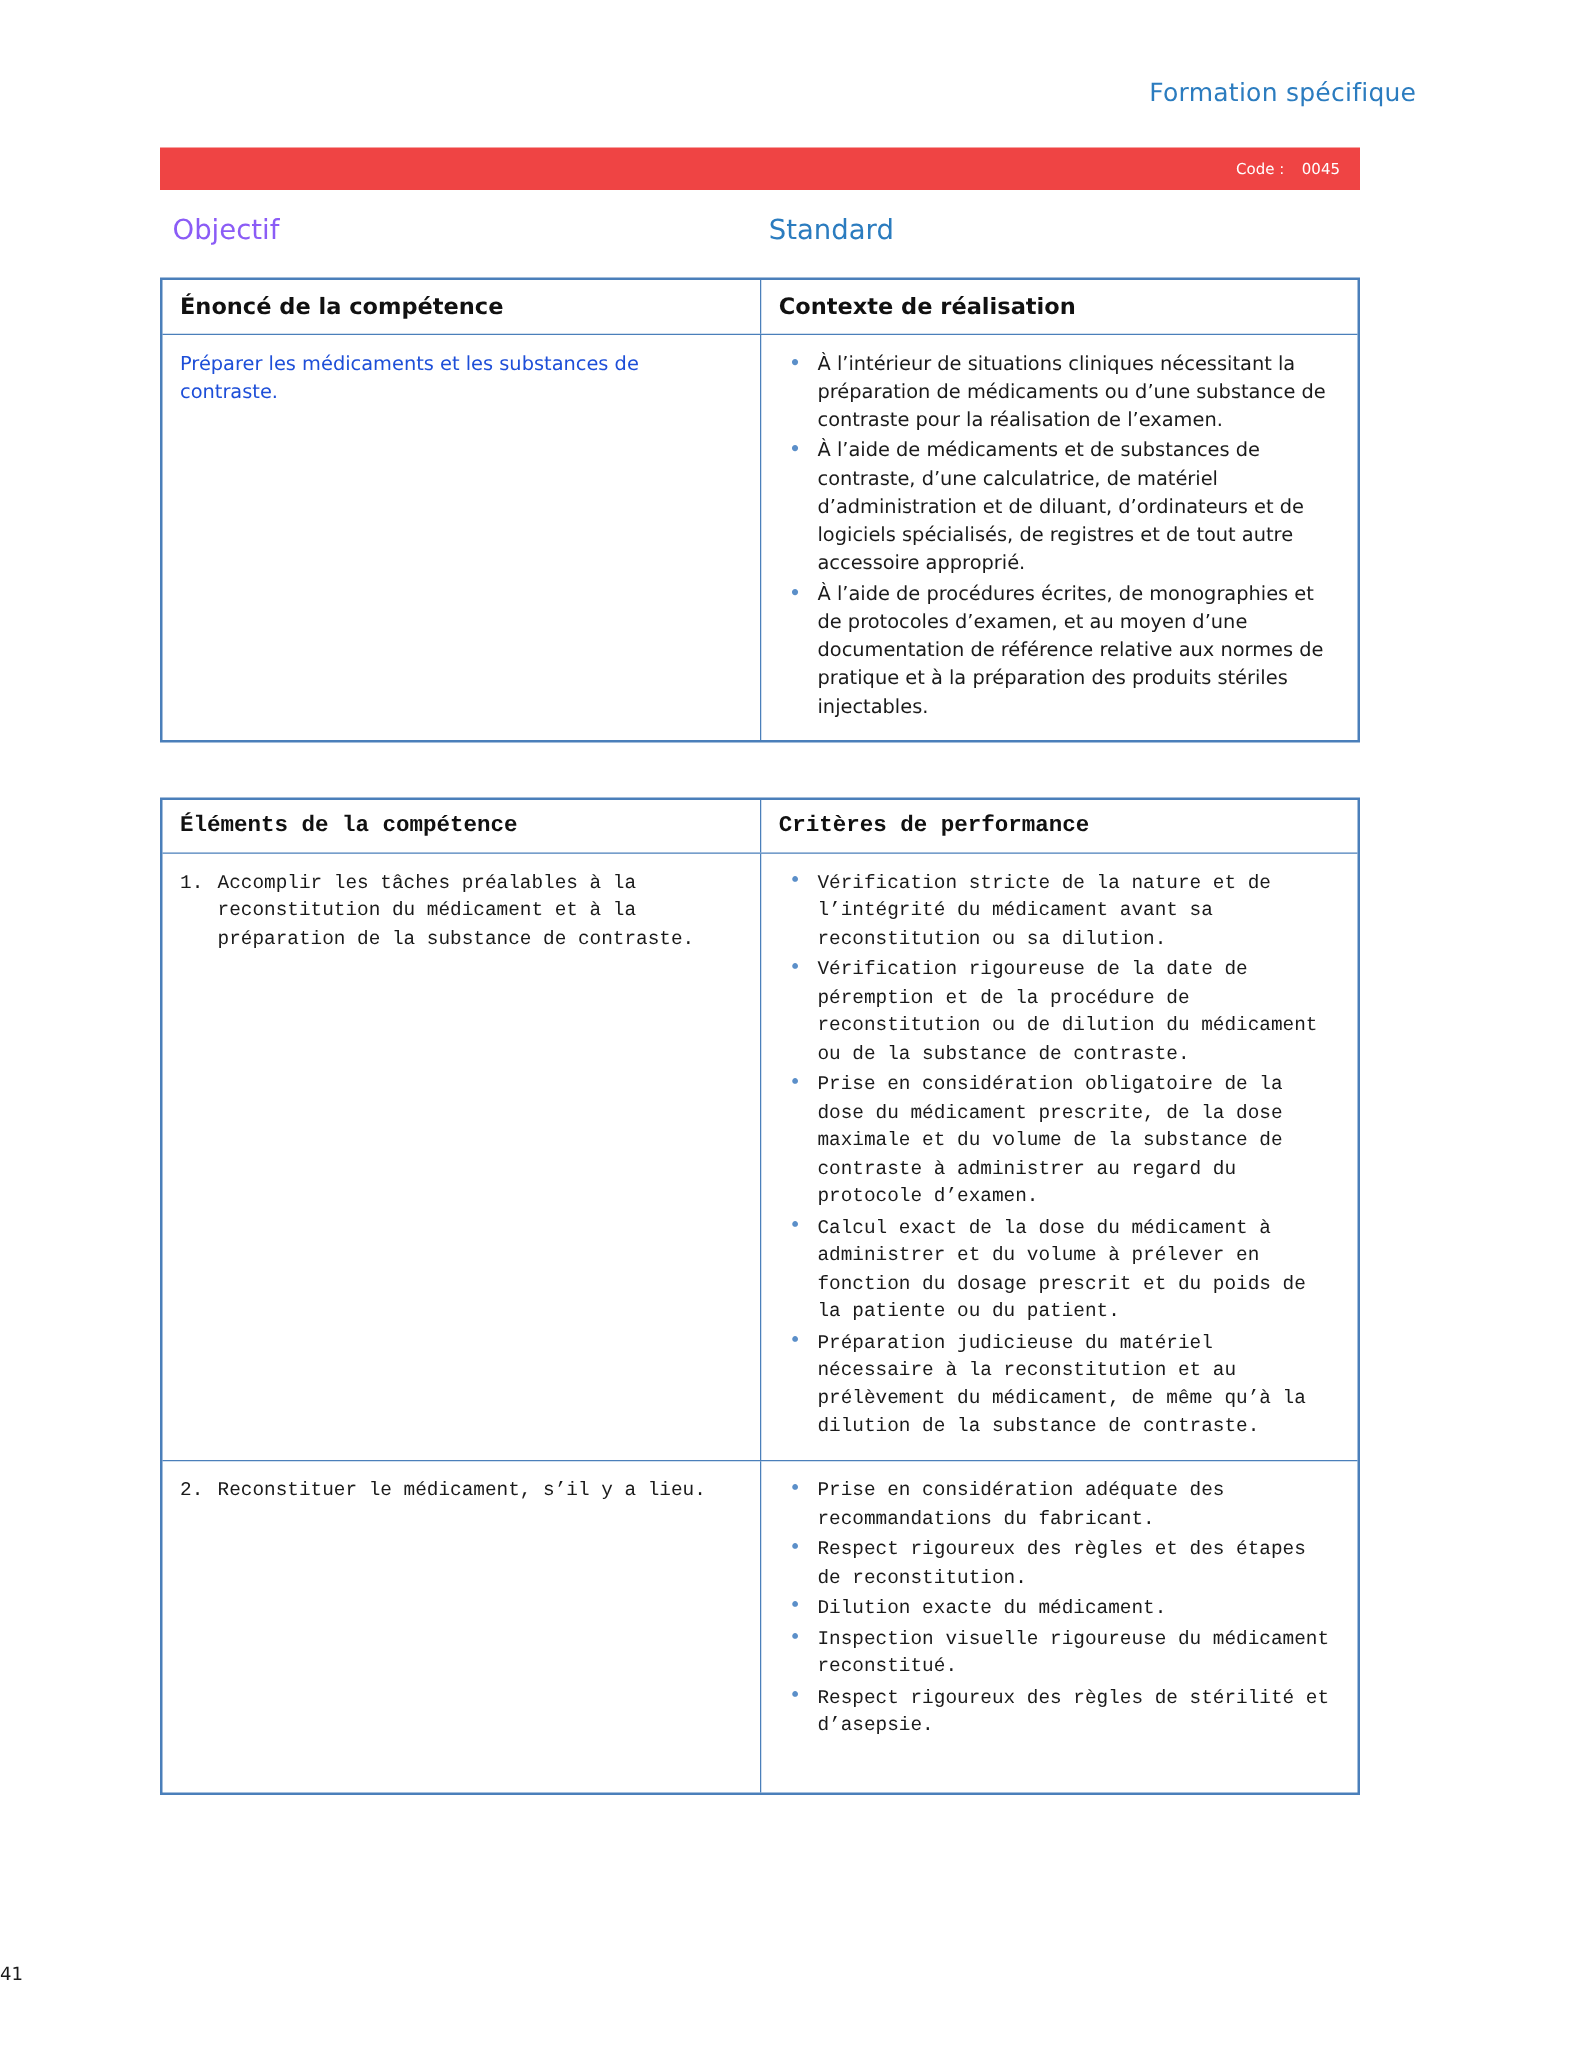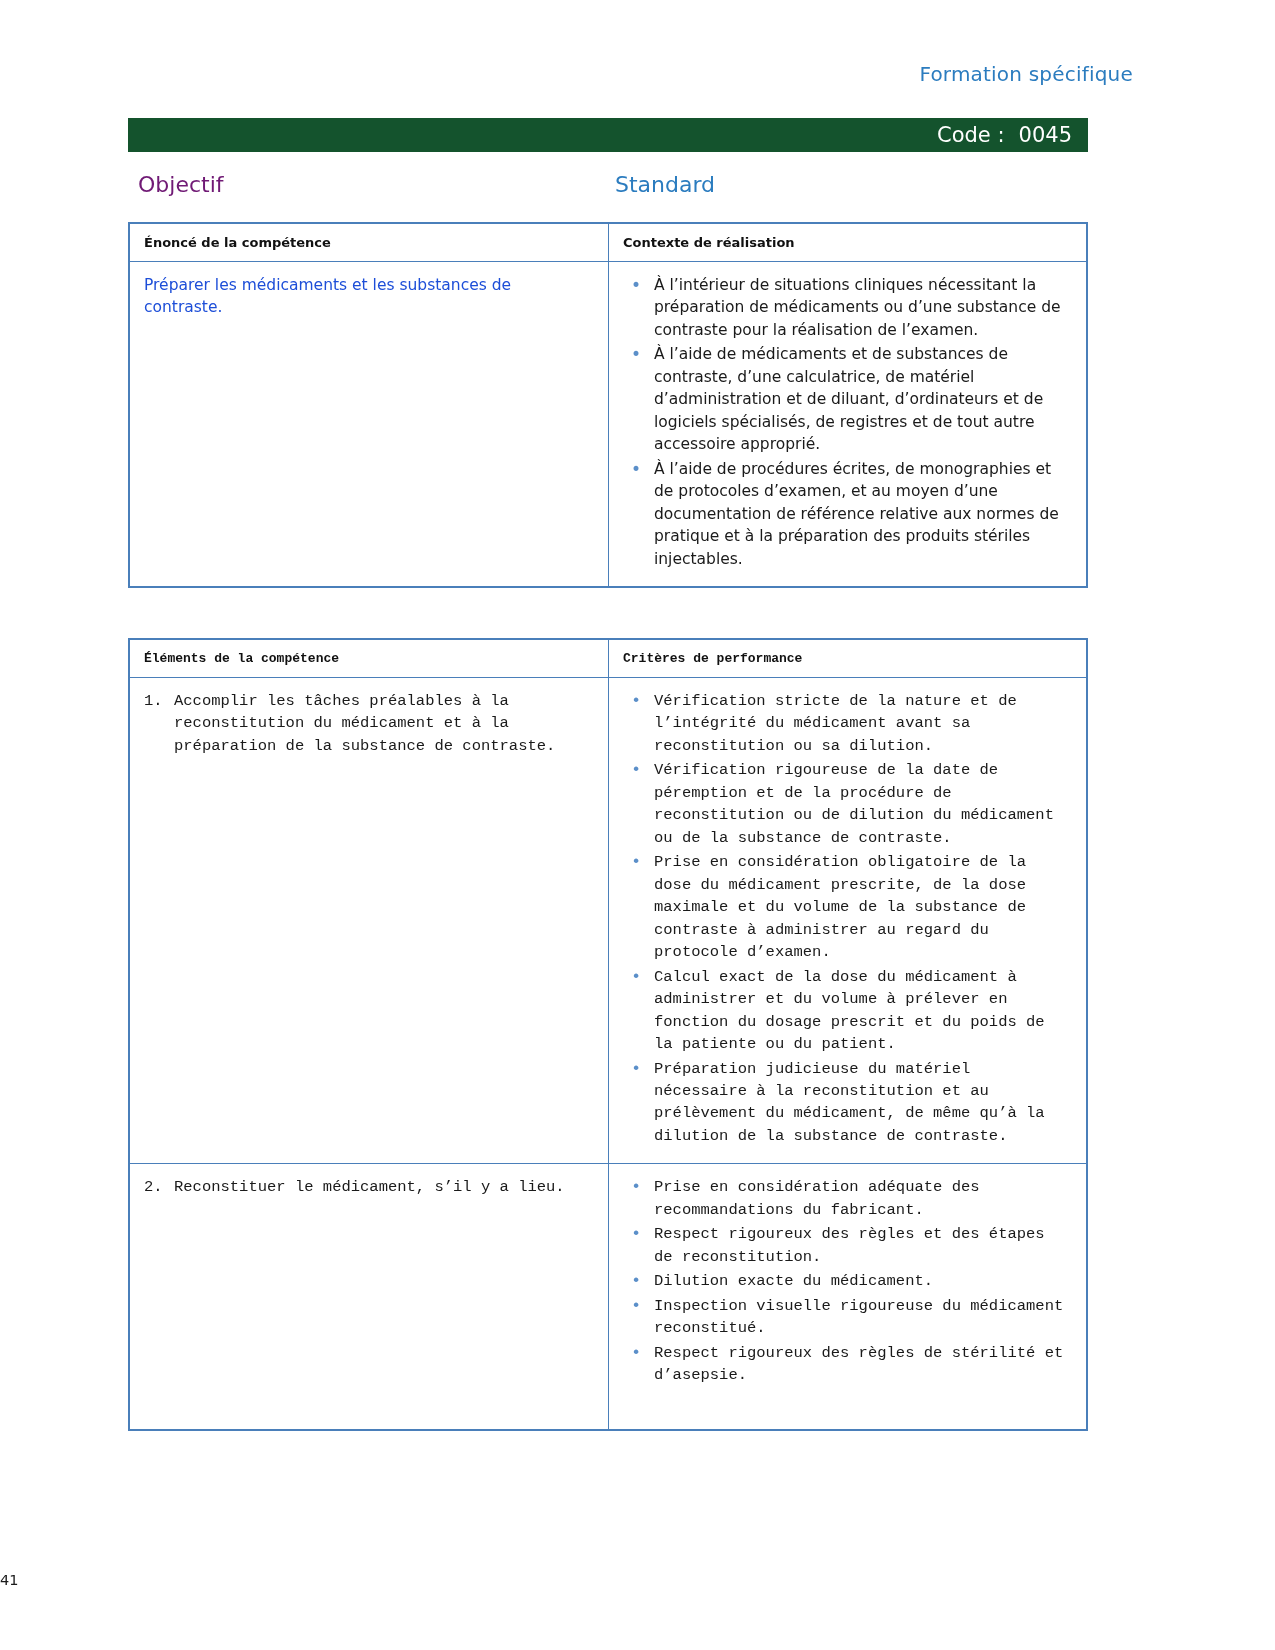--- a/index.html
+++ b/index.html
@@ -28,23 +28,23 @@
     color: #2b7cbf;
     font-family: "DejaVu Sans", sans-serif;
     letter-spacing: 0.2px;
   }
   .code-bar {
     position: absolute;
     top: 118px;
     left: 128px;
     width: 960px;
     height: 34px;
-    background: #14532d;
+    background: #ef4444;
     color: #ffffff;
-    font-size: 21px;
+    font-size: 12px;
     display: flex;
     align-items: center;
     justify-content: flex-end;
     padding-right: 16px;
     box-sizing: border-box;
   }
   .code-bar .code-label {
     margin-right: 14px;
   }
   .col-heads {
@@ -52,21 +52,21 @@
     top: 172px;
     left: 128px;
     width: 960px;
     height: 36px;
   }
   .col-heads .objectif {
     position: absolute;
     left: 10px;
     top: 0;
     font-size: 22px;
-    color: #701a75;
+    color: #8b5cf6;
   }
   .col-heads .standard {
     position: absolute;
     left: 487px;
     top: 0;
     font-size: 22px;
     color: #2b7cbf;
   }
 
   .tbl {
@@ -97,21 +97,21 @@
   .cell-right {
     width: 478px;
     box-sizing: border-box;
     padding: 12px 20px 14px 14px;
   }
   .hdr .cell-left, .hdr .cell-right {
     padding-top: 11px;
     padding-bottom: 11px;
   }
   .hdr-text {
-    font-size: 13px;
+    font-size: 18px;
     font-weight: bold;
     color: #111;
   }
   .body-text {
     font-size: 15.5px;
     line-height: 1.45;
     color: #1d4ed8;
   }
   ul.bullets {
     list-style: none;

